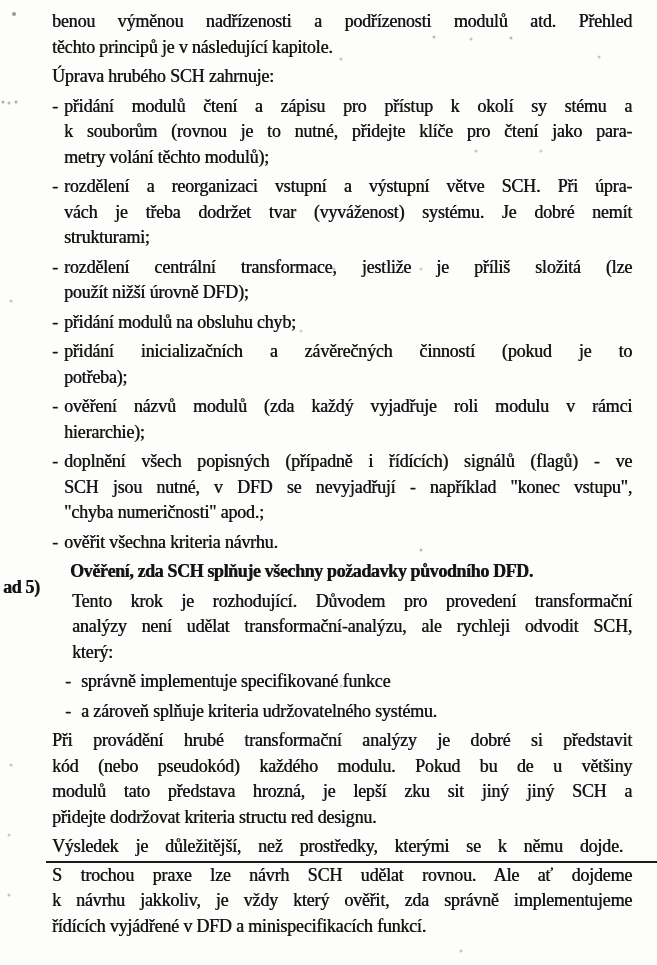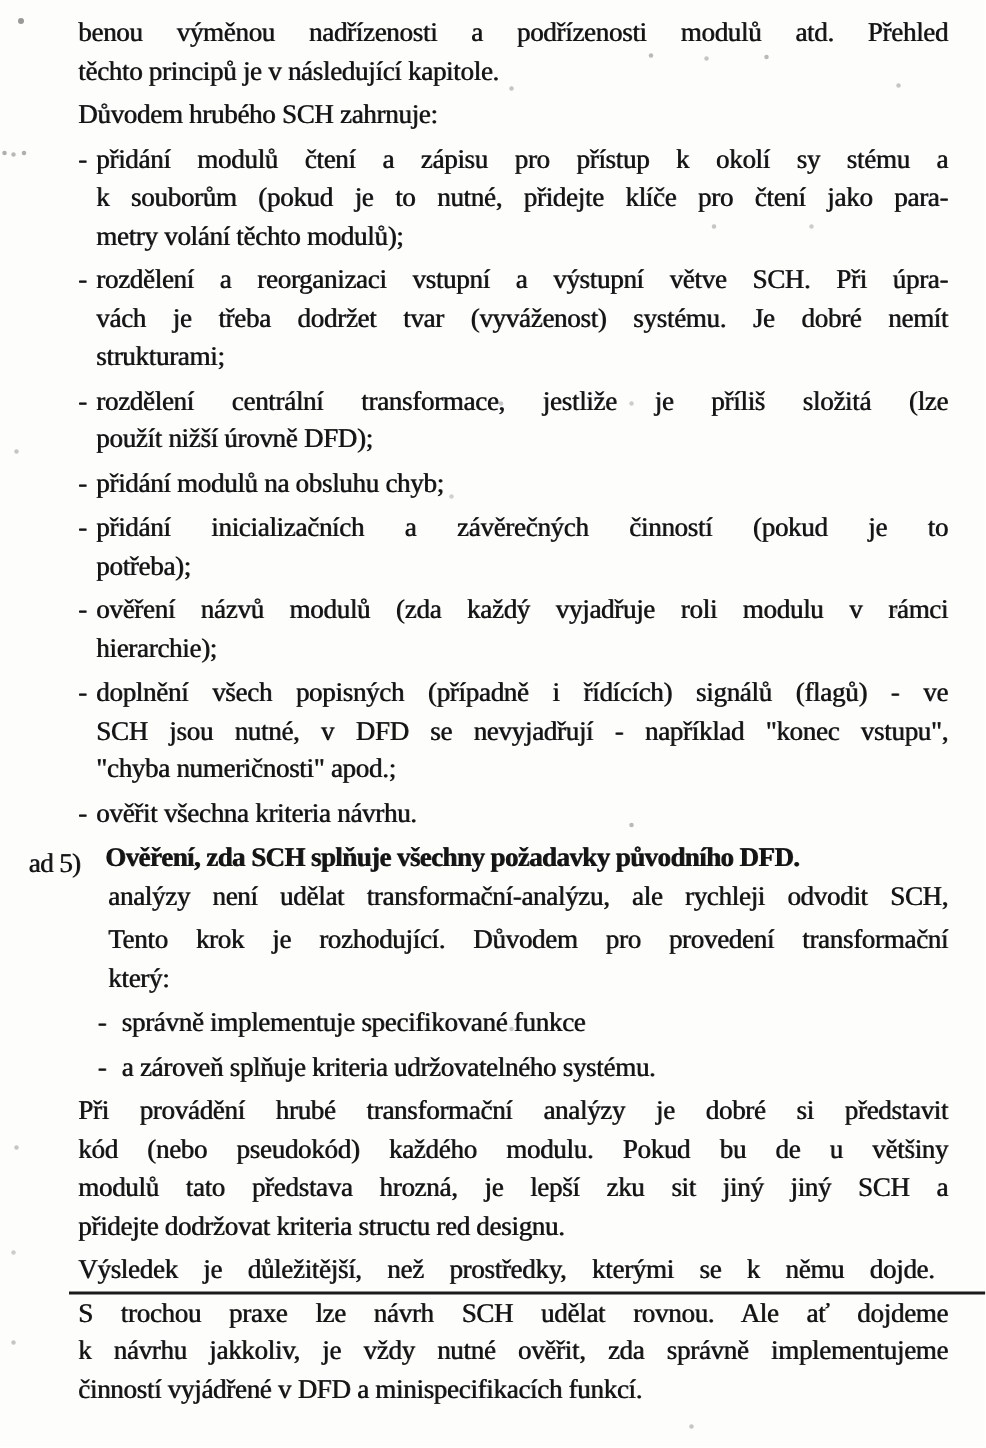--- a/index.html
+++ b/index.html
@@ -32,21 +32,21 @@
   .sub{padding-left:13px;}
   .sub .dash{width:16px;}
   .ad5{
     position:relative;
     margin-left:18px;
     font-weight:bold;
     white-space:nowrap;
     letter-spacing:-0.4px;
     text-align:left;text-align-last:left;
   }
-  .ad5 .ad5-label{position:absolute;left:-67px;top:4px;font-weight:normal;margin-left:16px;}
+  .ad5 .ad5-label{position:absolute;left:-67px;top:16px;font-weight:bold;}
   .ad5p{margin-left:20px;}
   .ul-line{
     border-bottom:2.6px solid #1a1a1a;
     padding-bottom:1px;
     margin-right:-25px;padding-right:34px;
     margin-left:-6px;padding-left:6px;
   }
   .noise-layer{
     position:absolute;left:0;top:0;width:2px;height:2px;background:transparent;border-radius:50%;
     box-shadow:
@@ -76,27 +76,27 @@
 </style>
 </head>
 <body>
 
 <div class="page">
   <div class="noise-layer"></div>
 
   <div class="l j">benou výměnou nadřízenosti a podřízenosti modulů atd. Přehled</div>
   <div class="l">těchto principů je v následující kapitole.</div>
 
-  <div class="l g">Důvodem hrubého SCH zahrnuje:</div>
+  <div class="l g">Úprava hrubého SCH zahrnuje:</div>
 
   <div class="l bullet g">
     <span class="dash">-</span>
     <div class="bt j">přidání modulů čtení a zápisu pro přístup k okolí sy stému a</div>
   </div>
-  <div class="l cont j">k souborům (pokud je to nutné, přidejte klíče pro čtení jako para-</div>
+  <div class="l cont j">k souborům (rovnou je to nutné, přidejte klíče pro čtení jako para-</div>
   <div class="l cont">metry volání těchto modulů);</div>
 
   <div class="l bullet g">
     <span class="dash">-</span>
     <div class="bt j">rozdělení a reorganizaci vstupní a výstupní větve SCH. Při úpra-</div>
   </div>
   <div class="l cont j">vách je třeba dodržet tvar (vyváženost) systému. Je dobré nemít</div>
   <div class="l cont">strukturami;</div>
 
   <div class="l bullet g">
@@ -132,36 +132,36 @@
   <div class="l bullet g">
     <span class="dash">-</span>
     <div class="bt">ověřit všechna kriteria návrhu.</div>
   </div>
 
   <div class="l ad5 g">
     <span class="ad5-label">ad 5)</span>
     <span class="ad5-text">Ověření, zda SCH splňuje všechny požadavky původního DFD.</span>
   </div>
 
+  <div class="l ad5p j g">Tento krok je rozhodující. Důvodem pro provedení transformační</div>
   <div class="l ad5p j">analýzy není udělat transformační-analýzu, ale rychleji odvodit SCH,</div>
-  <div class="l ad5p j g">Tento krok je rozhodující. Důvodem pro provedení transformační</div>
   <div class="l ad5p">který:</div>
 
   <div class="l bullet sub g">
     <span class="dash">-</span>
     <div class="bt">správně implementuje specifikované funkce</div>
   </div>
   <div class="l bullet sub g">
     <span class="dash">-</span>
     <div class="bt">a zároveň splňuje kriteria udržovatelného systému.</div>
   </div>
 
   <div class="l j g">Při provádění hrubé transformační analýzy je dobré si představit</div>
   <div class="l j">kód (nebo pseudokód) každého modulu. Pokud bu de u většiny</div>
   <div class="l j">modulů tato představa hrozná, je lepší zku sit jiný jiný SCH a</div>
   <div class="l">přidejte dodržovat kriteria structu red designu.</div>
 
   <div class="l j g ul-line">Výsledek je důležitější, než prostředky, kterými se k němu dojde.</div>
 
   <div class="l j">S trochou praxe lze návrh SCH udělat rovnou. Ale ať dojdeme</div>
-  <div class="l j">k návrhu jakkoliv, je vždy nutné ověřit, zda správně implementujeme</div>
-  <div class="l">činností vyjádřené v DFD a minispecifikacích funkcí.</div>
+  <div class="l j">k návrhu jakkoliv, je vždy který ověřit, zda správně implementujeme</div>
+  <div class="l">řídících vyjádřené v DFD a minispecifikacích funkcí.</div>
 </div>
 
 </body></html>

